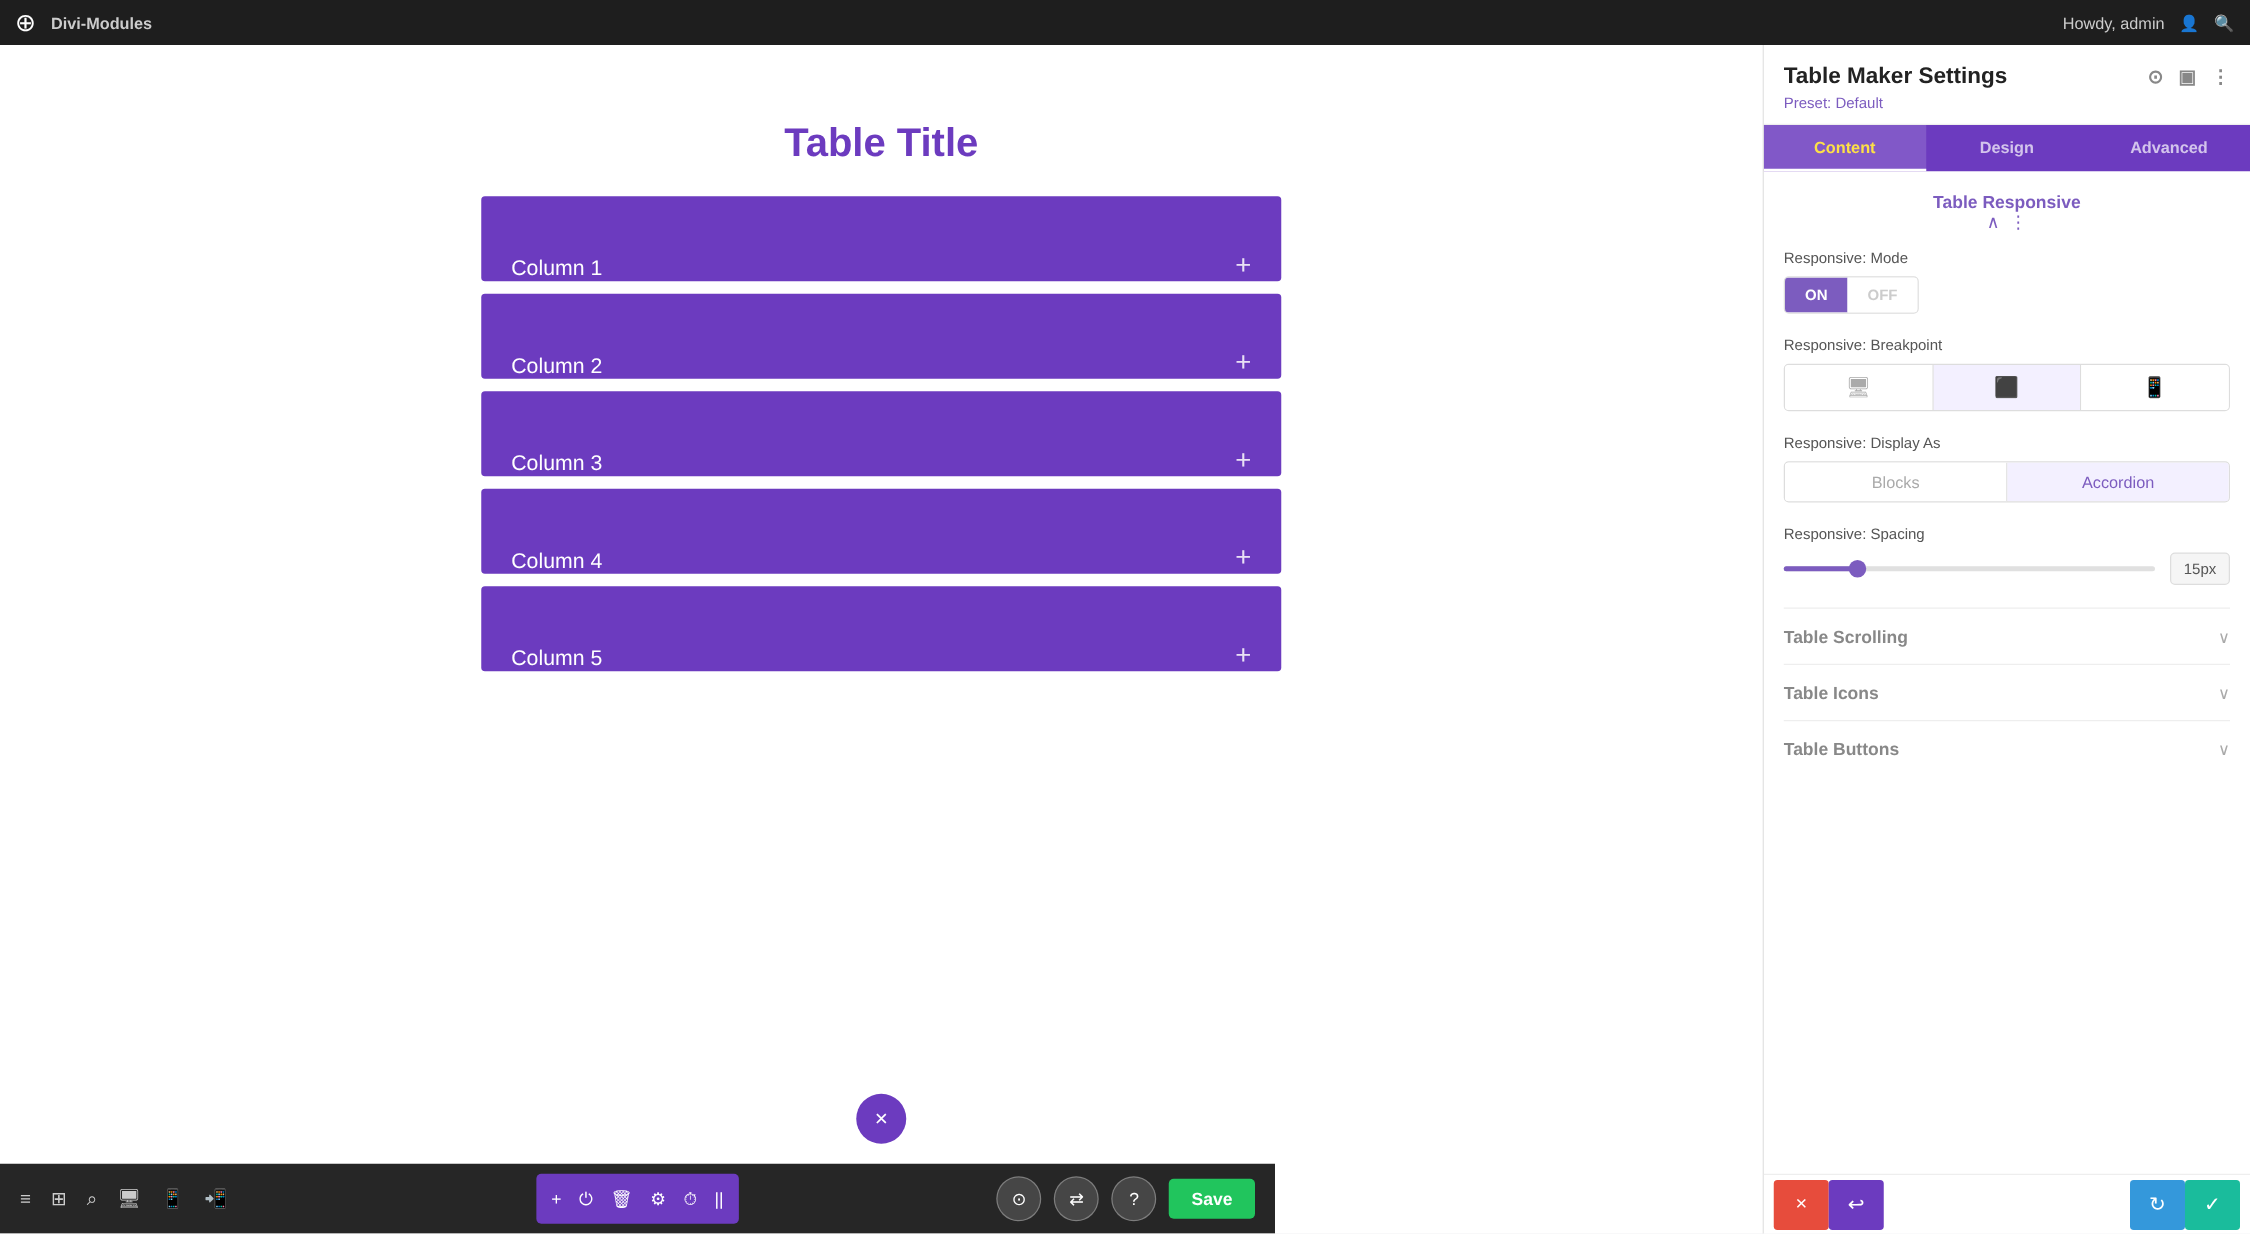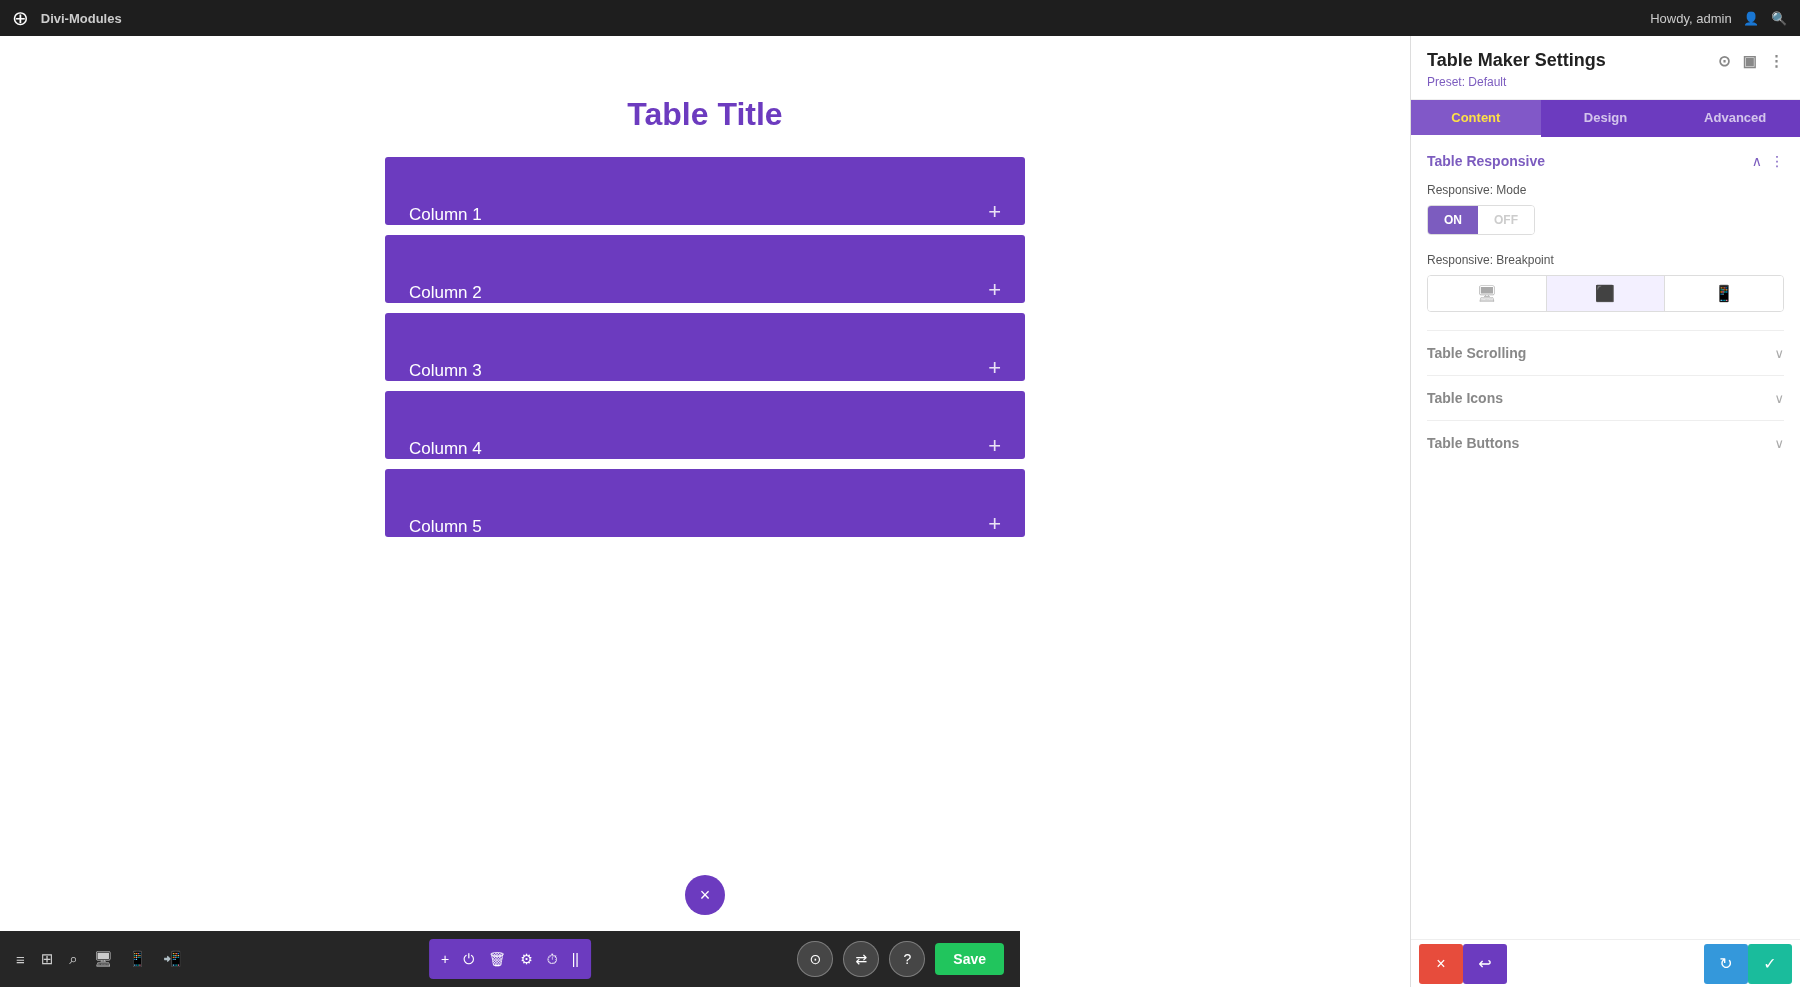--- a/index.html
+++ b/index.html
@@ -231,20 +231,21 @@
       flex: 1;
       overflow-y: auto;
       padding: 16px;
     }
 
     .section-header {
       display: flex;
       align-items: center;
       justify-content: space-between;
       margin-bottom: 14px;
+      flex-direction: column;
     }
 
     .section-title {
       font-size: 14px;
       font-weight: 700;
       color: #7c5cbf;
     }
 
     .section-collapse {
       color: #7c5cbf;
@@ -607,21 +608,38 @@
         <div class="field-group">
           <div class="field-label">Responsive: Breakpoint</div>
           <div class="breakpoint-group">
             <div class="breakpoint-btn">🖥</div>
             <div class="breakpoint-btn active">⬛</div>
             <div class="breakpoint-btn">📱</div>
           </div>
         </div>
 
 
-
+        <div class="field-group">
+          <div class="field-label">Responsive: Display As</div>
+          <div class="display-group">
+            <div class="display-btn">Blocks</div>
+            <div class="display-btn active">Accordion</div>
+          </div>
+        </div>
+
+        <div class="field-group">
+          <div class="field-label">Responsive: Spacing</div>
+          <div class="slider-row">
+            <div class="slider-track">
+              <div class="slider-fill"></div>
+              <div class="slider-thumb"></div>
+            </div>
+            <div class="slider-value">15px</div>
+          </div>
+        </div>
       </div>
 
       <div class="collapsed-section">
         <span class="collapsed-section-title">Table Scrolling</span>
         <span class="collapsed-chevron">∨</span>
       </div>
 
       <div class="collapsed-section">
         <span class="collapsed-section-title">Table Icons</span>
         <span class="collapsed-chevron">∨</span>

